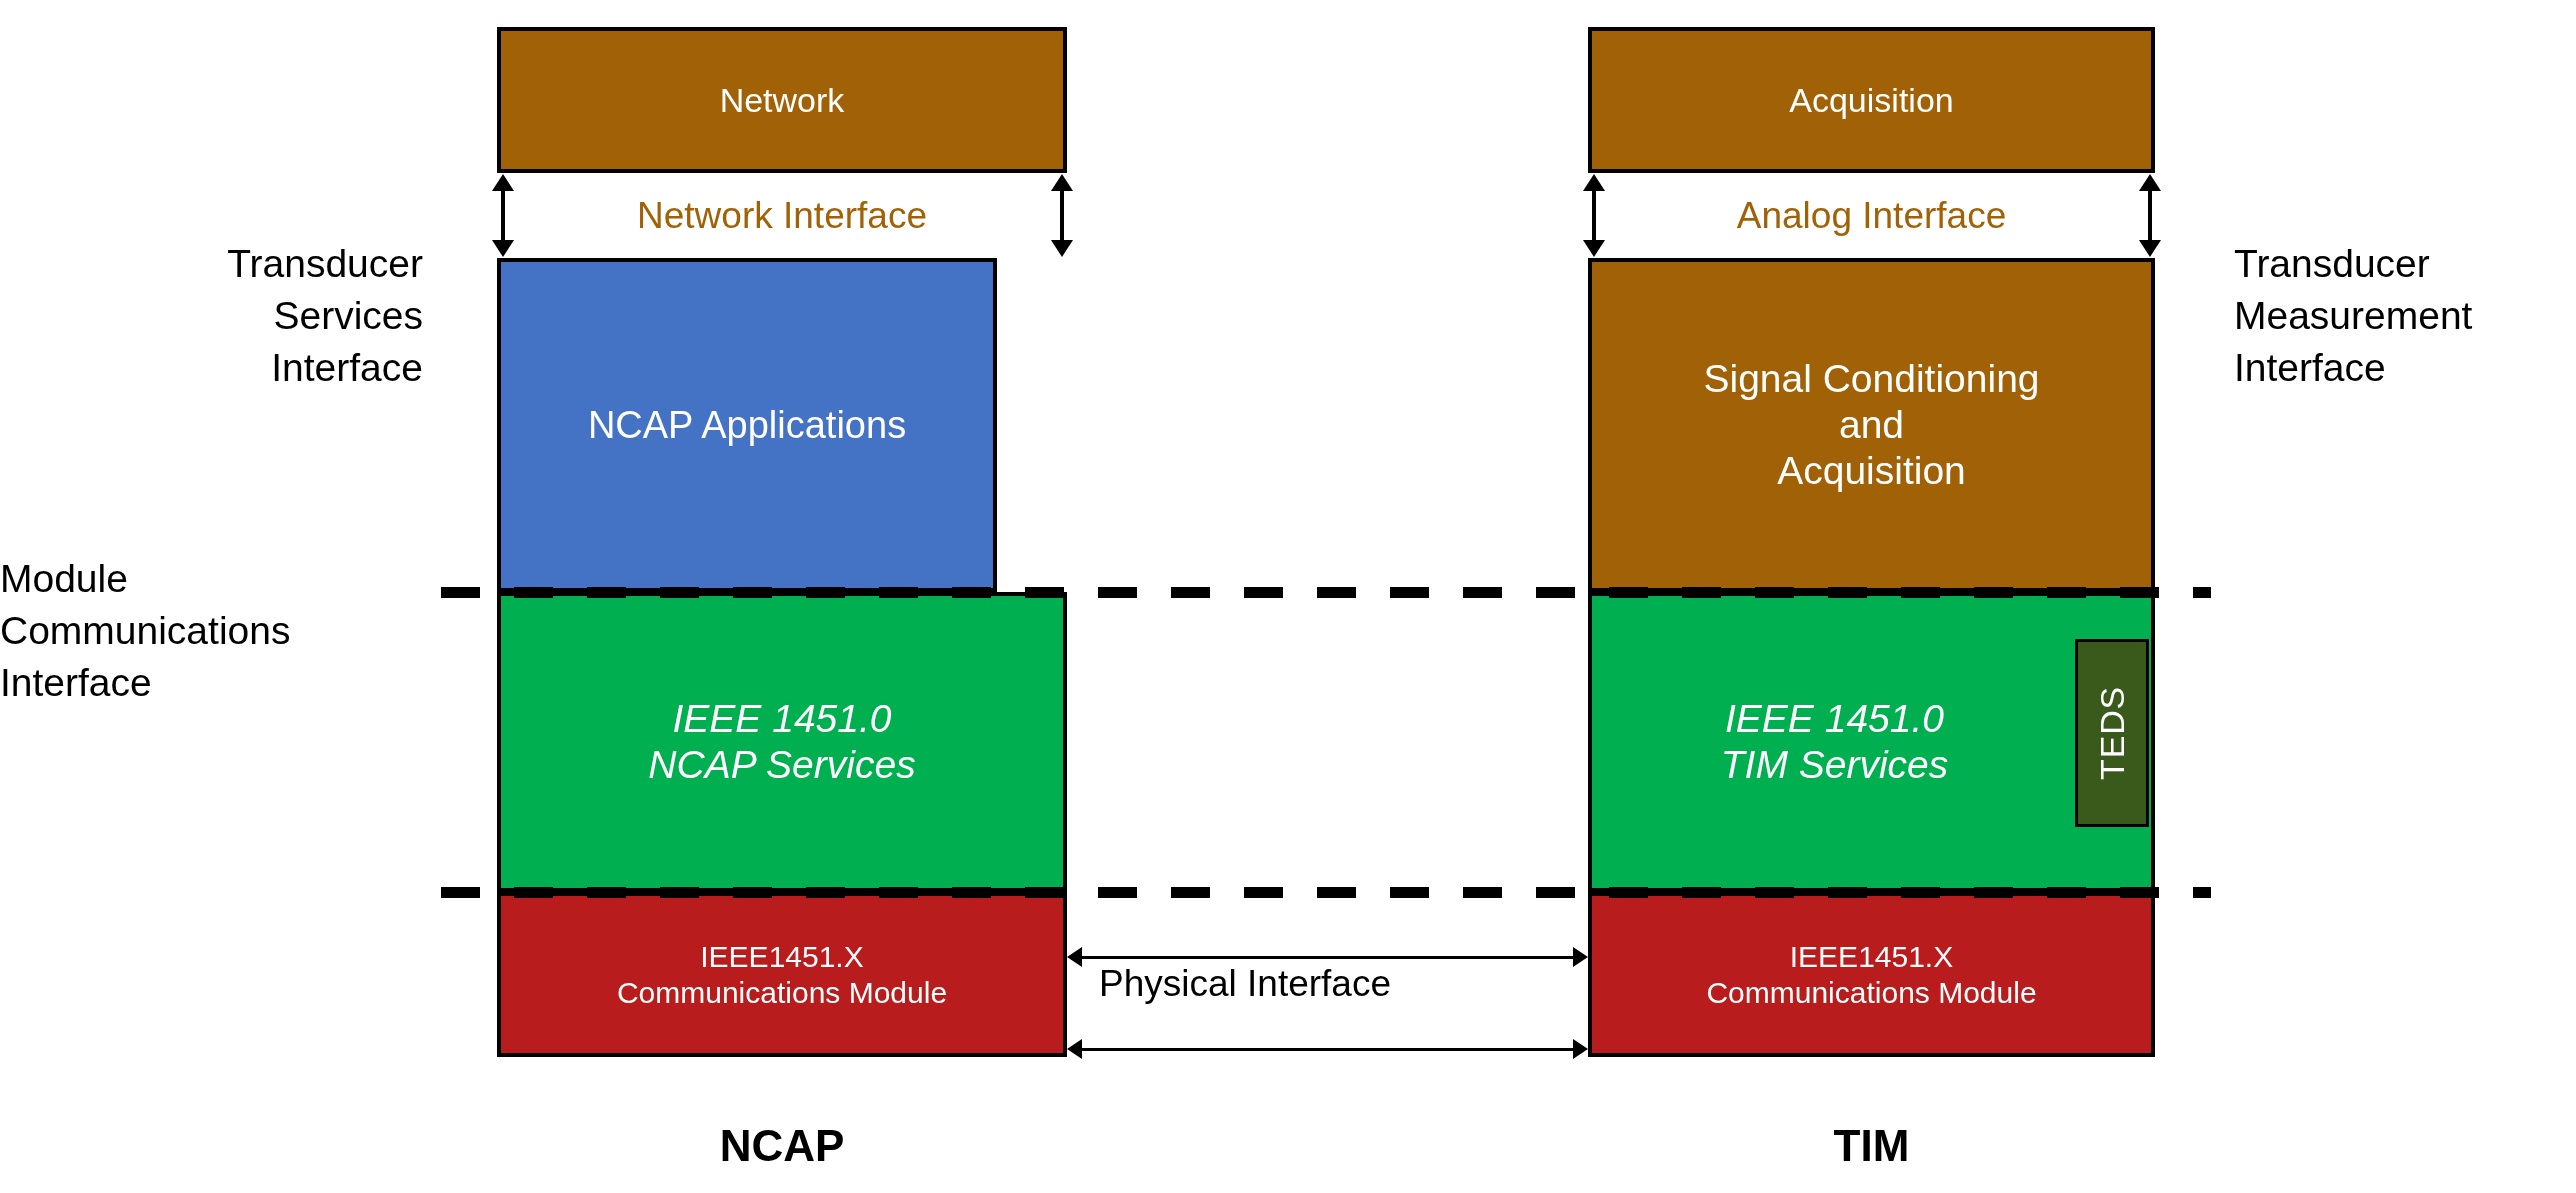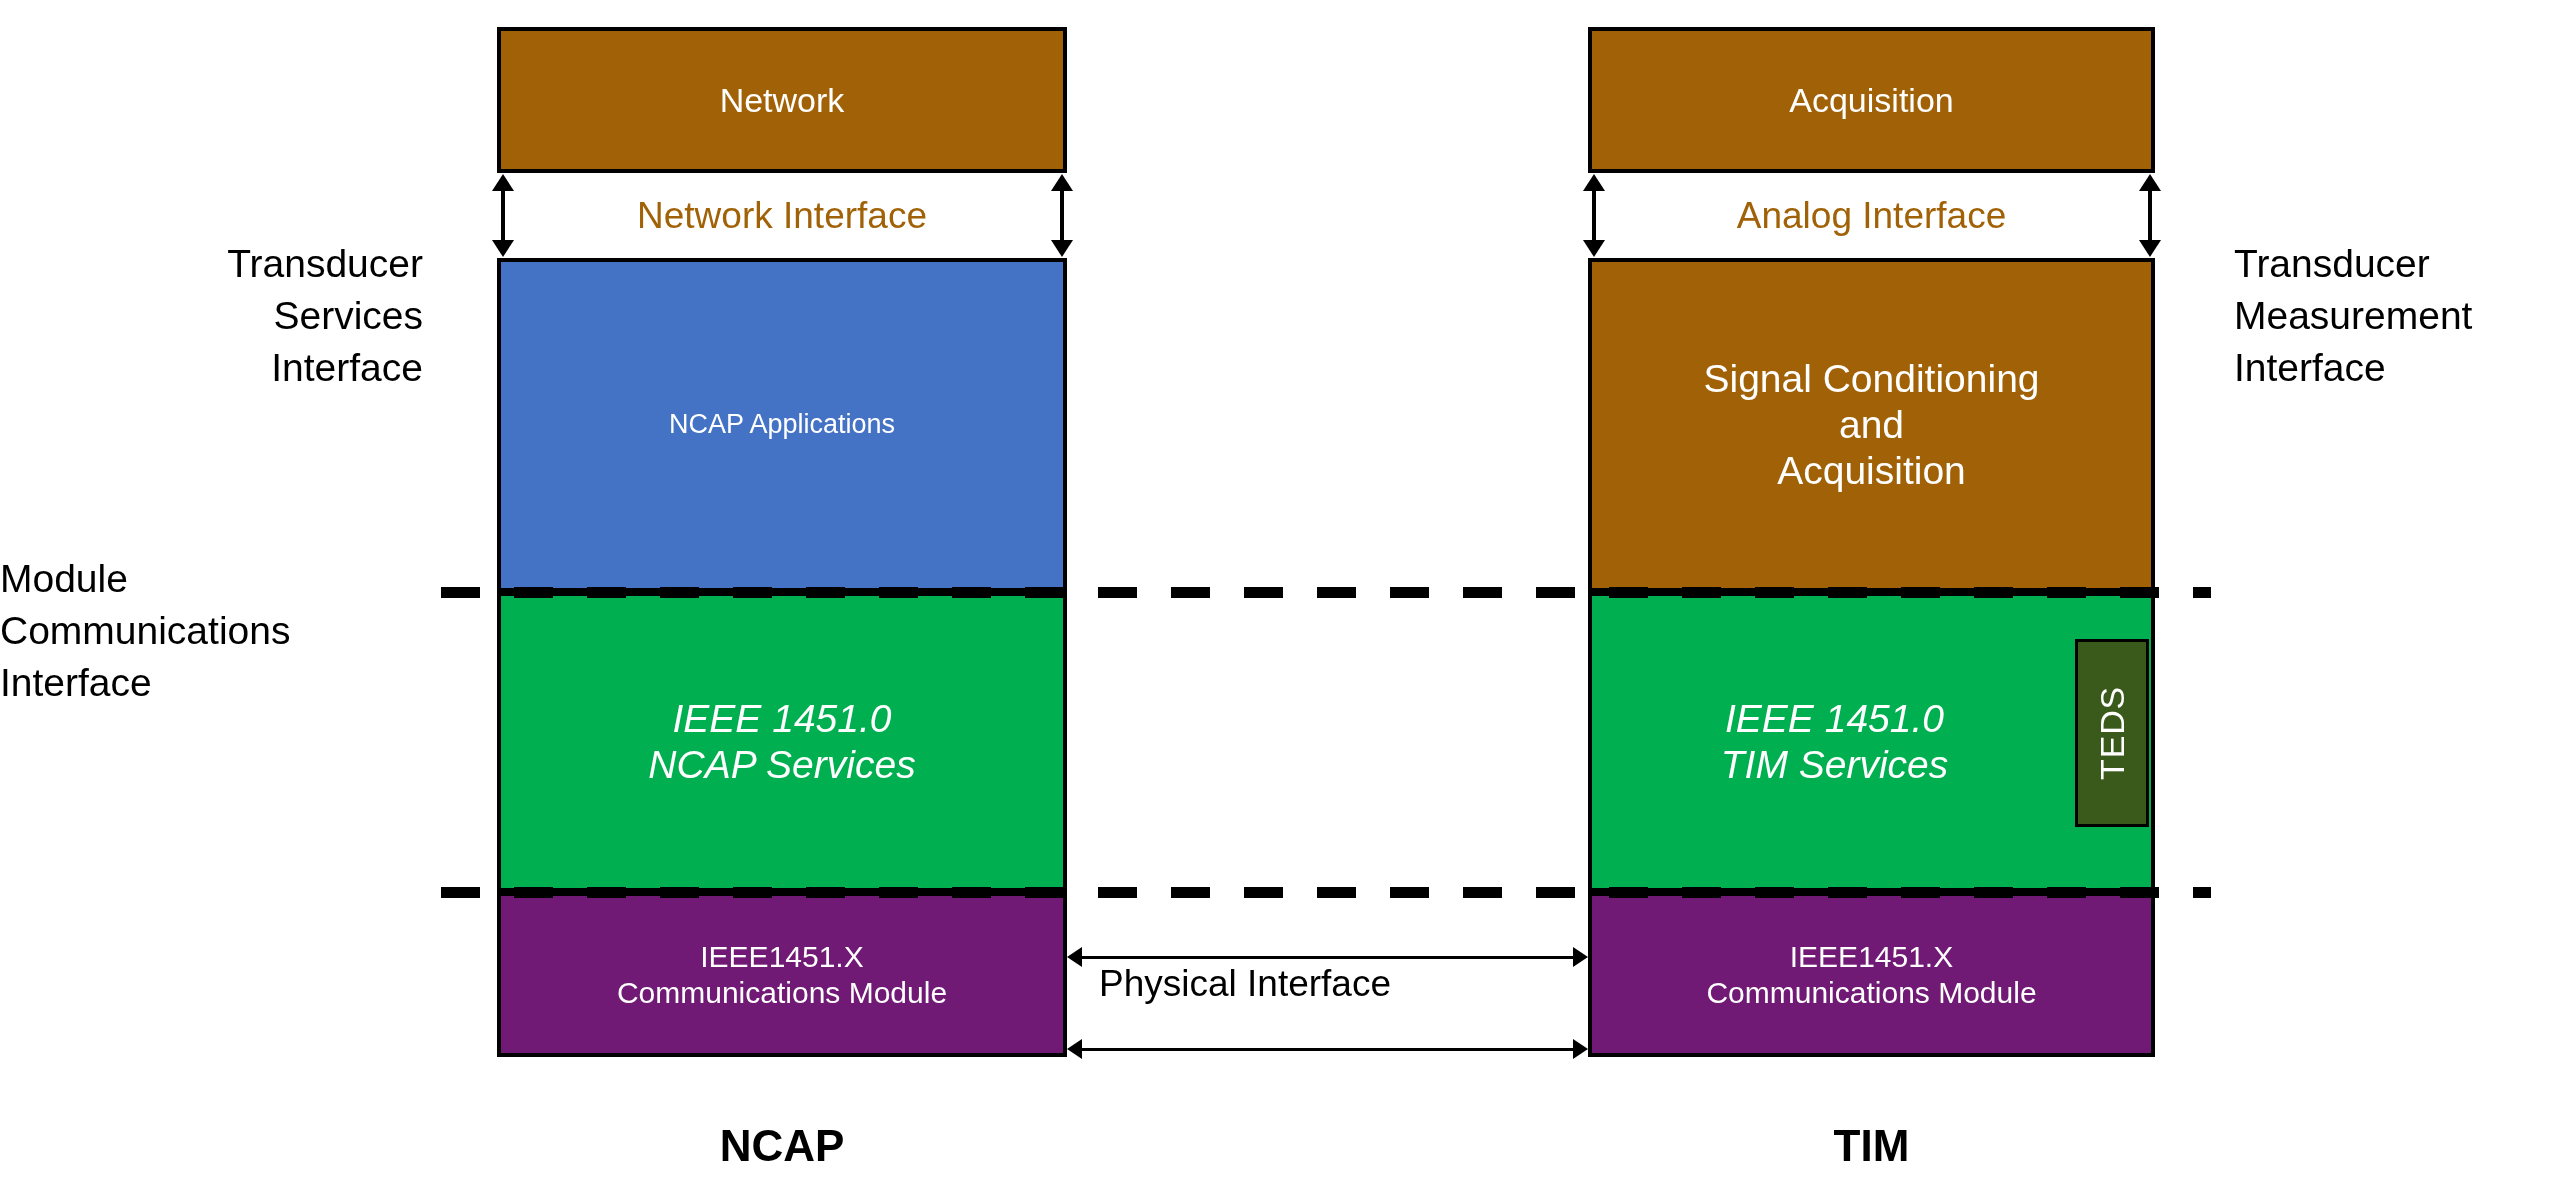--- a/index.html
+++ b/index.html
@@ -6,26 +6,26 @@
   body{font-family:"Liberation Sans", sans-serif;}
   #canvas{position:relative;width:2576px;height:1193px;background:#ffffff;overflow:hidden;}
 
   .box{position:absolute;box-sizing:border-box;border:4.2px solid #000000;
        display:flex;align-items:center;justify-content:center;text-align:center;
        color:#ffffff;line-height:1.18;}
 
   .gray{background:#a16207;}
   .blue{background:#4472c4;}
   .green{background:#00b050;font-style:italic;}
-  .orange{background:#701a75;}
+  .orange{background:#b91c1c;}
   .teds{background:#3a5a1c;}
 
   
   #ncap-network      {left:497px;  top:27px;   width:570px; height:146px; font-size:34px;}
-  #ncap-applications {left:497px;  top:258px;  width:570px; height:334px; font-size:27px;}
+  #ncap-applications {left:497px;  top:258px;  width:500px; height:334px; font-size:38px;}
   #ncap-services     {left:497px;  top:592px;  width:570px; height:300px; font-size:39px;}
   #ncap-comms        {left:497px;  top:892px; width:570px; height:165px; font-size:30px;}
 
   
   #tim-transducers   {left:1588px; top:27px;   width:567px; height:146px; font-size:34px;}
   #tim-signal        {left:1588px; top:258px;  width:567px; height:334px; font-size:39px;}
   #tim-services      {left:1588px; top:592px;  width:567px; height:300px; font-size:39px;}
   #tim-comms         {left:1588px; top:892px; width:567px; height:165px; font-size:30px;}
 
   

